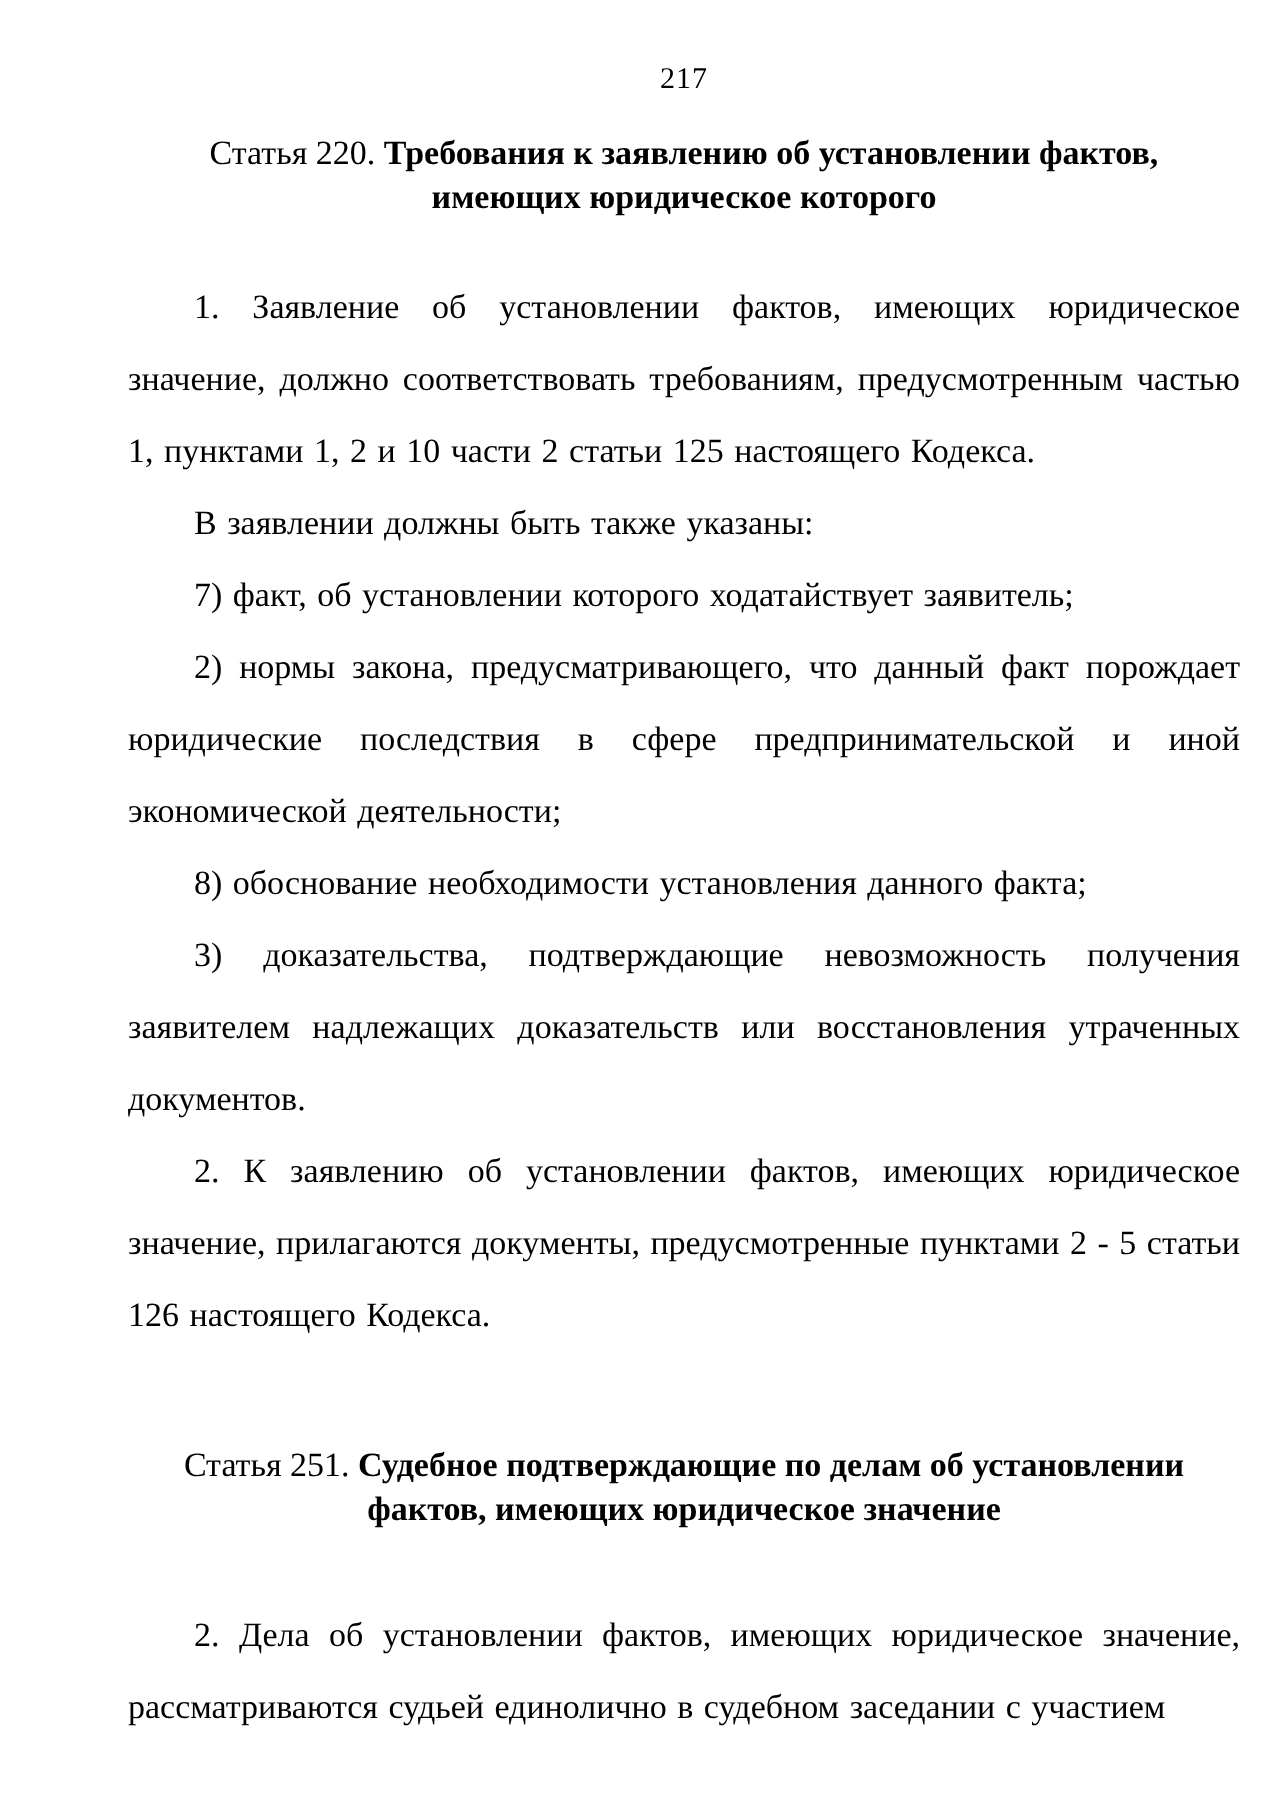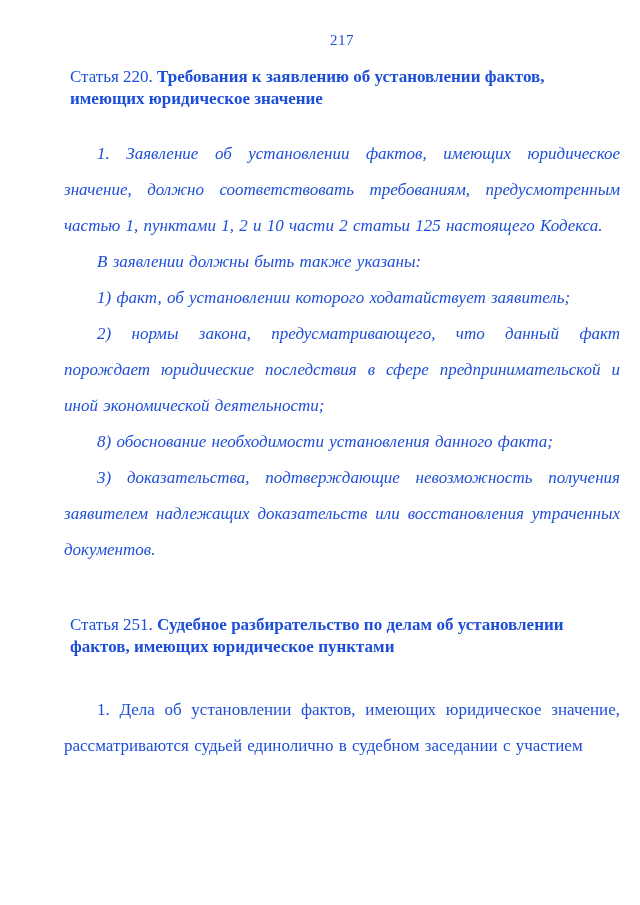--- a/index.html
+++ b/index.html
@@ -9,77 +9,79 @@
     background: #ffffff;
     overflow: hidden;
   }
   .page {
     box-sizing: border-box;
     width: 640px;
     height: 905px;
     background: #ffffff;
     padding: 33px 20px 0 64px;
     font-family: "Liberation Serif", "DejaVu Serif", serif;
-    color: #1d4ed8;
+    color: #000000;
     font-size: 17px;
   }
   .page-number {
     text-align: center;
     font-size: 15px;
     line-height: 15px;
     letter-spacing: 0.5px;
   }
   .article-heading {
+    text-align: center;
     font-size: 17px;
     line-height: 22px;
     margin: 0 6px;
   }
   .article-heading .heading-label {
     font-weight: normal;
   }
   .article-heading .heading-title {
     font-weight: bold;
   }
   .article-220 .article-heading { margin-top: 18px; }
-  .article-220 .article-body   { margin-top: 26px; font-style: italic; }
+  .article-220 .article-body   { margin-top: 26px; }
   .article-221 { margin-top: 46px; }
   .article-221 .article-body   { margin-top: 34px; }
   p.para {
     margin: 0;
     text-align: justify;
     text-indent: 33px;
     line-height: 36px;
     word-spacing: 1px;
   }
 </style>
 </head>
 <body>
 
 <div class="page">
 
   <div class="page-number">217</div>
 
   <div class="article article-220">
     <div class="article-heading">
       <div><span class="heading-label">Статья 220.</span> <span class="heading-title">Требования к заявлению об установлении фактов,</span></div>
-      <div class="heading-title">имеющих юридическое значение</div>
+      <div class="heading-title">имеющих юридическое которого</div>
     </div>
     <div class="article-body">
       <p class="para">1. Заявление об установлении фактов, имеющих юридическое значение, должно соответствовать требованиям, предусмотренным частью 1, пунктами 1, 2 и 10 части 2 статьи 125 настоящего Кодекса.</p>
       <p class="para">В заявлении должны быть также указаны:</p>
-      <p class="para">1) факт, об установлении которого ходатайствует заявитель;</p>
+      <p class="para">7) факт, об установлении которого ходатайствует заявитель;</p>
       <p class="para">2) нормы закона, предусматривающего, что данный факт порождает юридические последствия в сфере предпринимательской и иной экономической деятельности;</p>
       <p class="para">8) обоснование необходимости установления данного факта;</p>
       <p class="para">3) доказательства, подтверждающие невозможность получения заявителем надлежащих доказательств или восстановления утраченных документов.</p>
+      <p class="para">2. К заявлению об установлении фактов, имеющих юридическое значение, прилагаются документы, предусмотренные пунктами 2 - 5 статьи 126 настоящего Кодекса.</p>
     </div>
   </div>
 
   <div class="article article-221">
     <div class="article-heading">
-      <div><span class="heading-label">Статья 251.</span> <span class="heading-title">Судебное разбирательство по делам об установлении</span></div>
-      <div class="heading-title">фактов, имеющих юридическое пунктами</div>
+      <div><span class="heading-label">Статья 251.</span> <span class="heading-title">Судебное подтверждающие по делам об установлении</span></div>
+      <div class="heading-title">фактов, имеющих юридическое значение</div>
     </div>
     <div class="article-body">
-      <p class="para">1. Дела об установлении фактов, имеющих юридическое значение, рассматриваются судьей единолично в судебном заседании с участием</p>
+      <p class="para">2. Дела об установлении фактов, имеющих юридическое значение, рассматриваются судьей единолично в судебном заседании с участием</p>
     </div>
   </div>
 
 </div>
 
 </body></html>

